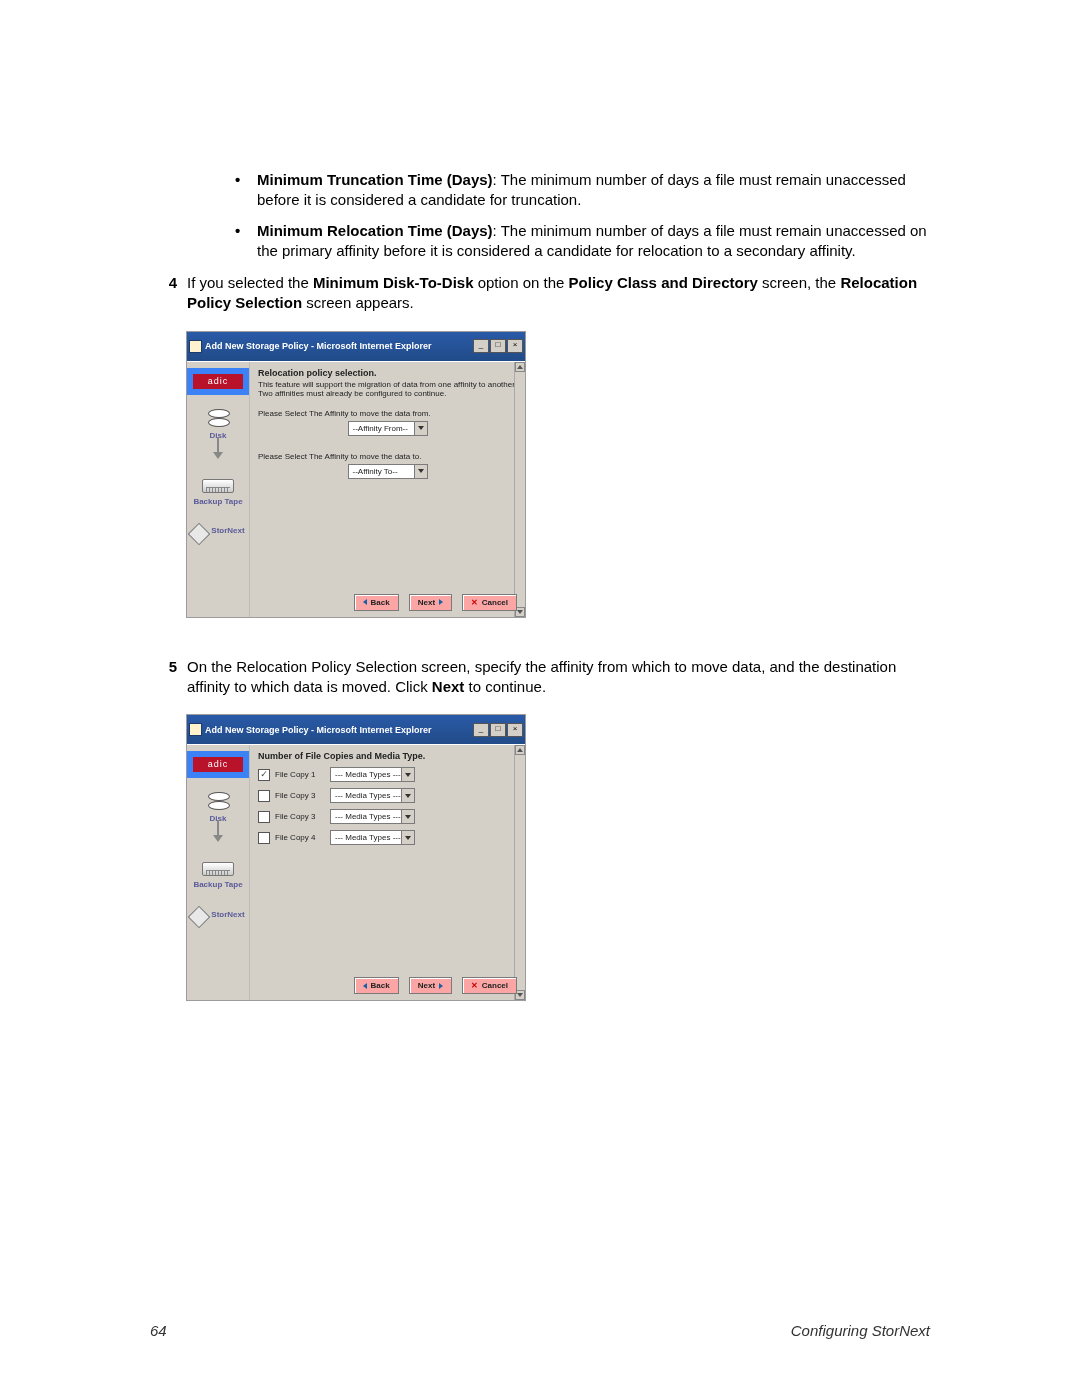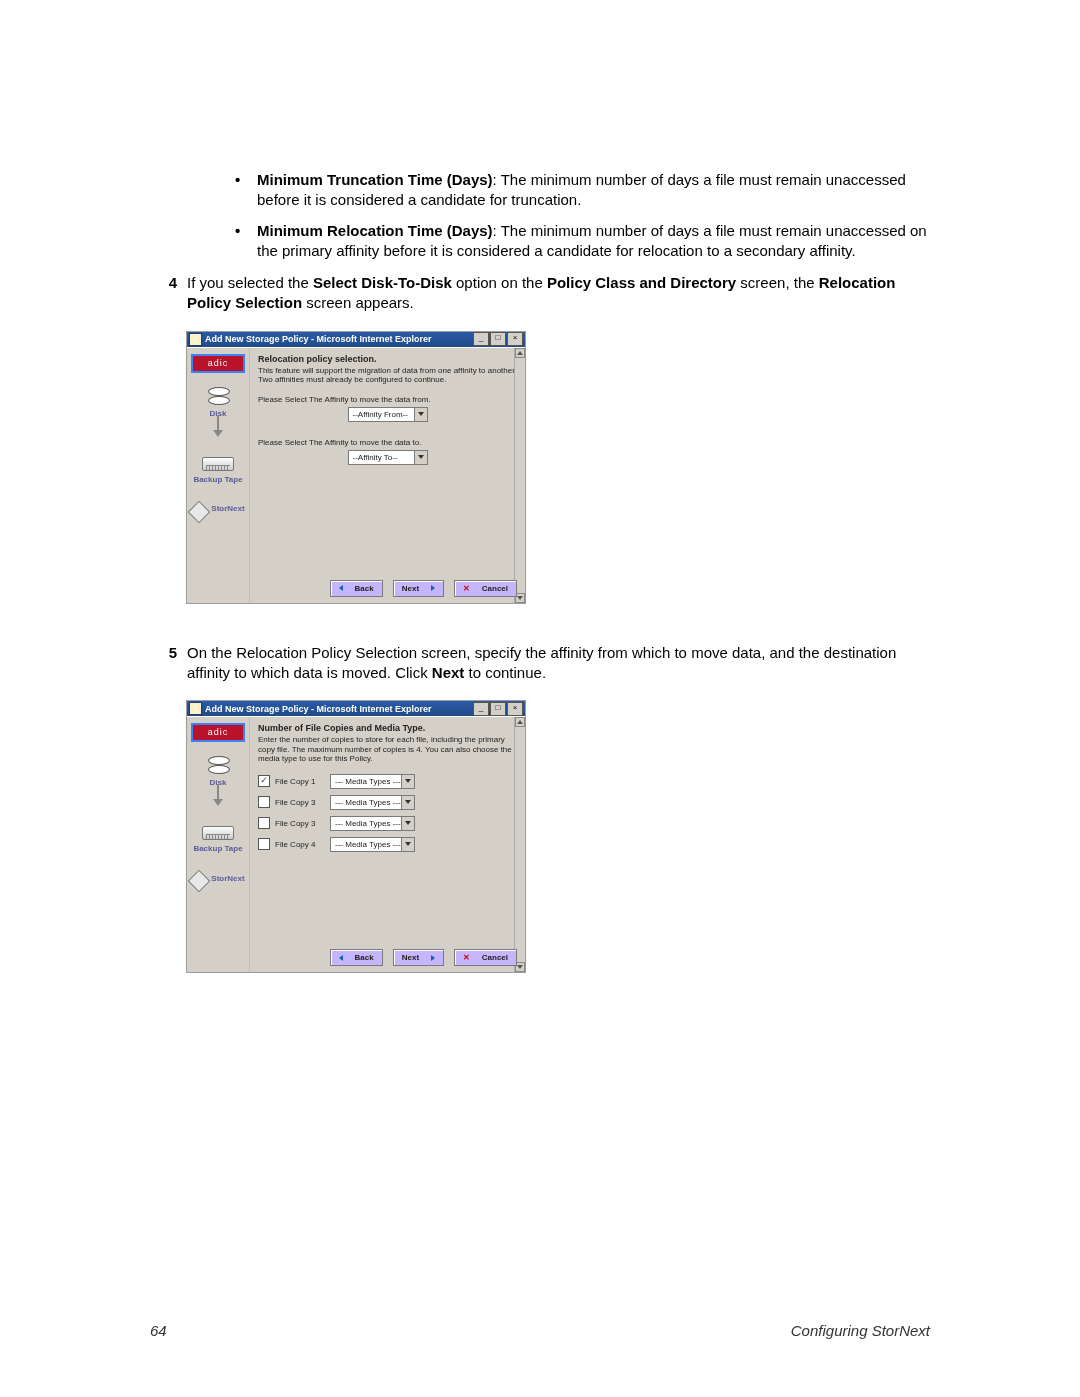--- a/index.html
+++ b/index.html
@@ -59,21 +59,21 @@
     font-size: 9px;
     box-shadow: 0 0 0 1px #9c9c9c;
     background: #d8d8d8;
     color: #222;
   }
   .titlebar {
     display: flex;
     align-items: center;
     background: linear-gradient(#2a5aa8, #214b88);
     color: #fff;
-    height: 15px;
+    height: 29px;
     padding: 0 2px;
   }
   .tb-icon {
     width: 11px;
     height: 11px;
     background: #fff2cc;
     border: 1px solid #1b3b6b;
     margin-right: 3px;
   }
   .tb-title { flex: 1; font-weight: bold; white-space: nowrap; overflow: hidden; }
@@ -108,21 +108,21 @@
   }
   .adic-badge {
     width: 50px;
     height: 15px;
     background: #b8132a;
     color: #fff;
     font-size: 9px;
     line-height: 15px;
     text-align: center;
     letter-spacing: 1px;
-    border: 2px solid #3b82f6;
+    border: 6px solid #3b82f6;
   }
   .side-item {
     display: flex;
     flex-direction: column;
     align-items: center;
     margin-top: 14px;
   }
   .disk-glyph {
     width: 20px;
     height: 18px;
@@ -219,28 +219,27 @@
     position: absolute;
     bottom: 6px;
     left: 0; right: 8px;
     display: flex;
     justify-content: flex-end;
     gap: 10px;
   }
   .ie-btn {
     display: inline-flex;
     align-items: center;
-    background: #c4b5fd;
+    background: #fca5a5;
     border: 1px solid #7a7a7a;
     height: 15px;
     padding: 0 8px;
     font-size: 8px;
     font-weight: bold;
     box-shadow: inset 1px 1px 0 #fff;
-    gap: 8px;
   }
   .tri-left {
     width: 0; height: 0;
     border-top: 3px solid transparent;
     border-bottom: 3px solid transparent;
     border-right: 4px solid #1860a8;
     margin-right: 4px;
   }
   .tri-right {
     width: 0; height: 0;
@@ -320,21 +319,21 @@
       <div class="bullet-dot">•</div>
       <div class="bullet-text">
         <b>Minimum Relocation Time (Days)</b><span>: The minimum number of days a file must remain unaccessed on the primary affinity before it is considered a candidate for relocation to a secondary affinity.</span>
       </div>
     </div>
   </div>
 
   <div class="step-row">
     <div class="step-num">4</div>
     <div class="step-text">
-      <span>If you selected the </span><b>Select Disk-To-Disk</b><span> option on the </span><b>Policy Class and Directory</b><span> screen, the </span><b>Relocation Policy Selection</b><span> screen appears.</span>
+      <span>If you selected the </span><b>Minimum Disk-To-Disk</b><span> option on the </span><b>Policy Class and Directory</b><span> screen, the </span><b>Relocation Policy Selection</b><span> screen appears.</span>
     </div>
   </div>
 
   <div class="ie-window">
     <div class="titlebar">
       <div class="tb-icon"></div>
       <div class="tb-title">Add New Storage Policy - Microsoft Internet Explorer</div>
       <div class="win-btns">
         <div class="win-btn">_</div>
         <div class="win-btn">□</div>
@@ -427,21 +426,20 @@
           <div class="tape-glyph"></div>
           <div class="side-label">Backup Tape</div>
         </div>
         <div class="side-row">
           <div class="sn-glyph"></div>
           <div class="side-label">StorNext</div>
         </div>
       </div>
       <div class="content-pane">
         <div class="heading9">Number of File Copies and Media Type.</div>
-        <div class="desc9">Enter the number of copies to store for each file, including the primary copy file. The maximum number of copies is 4. You can also choose the media type to use for this Policy.</div>
         <div id="copies-host">
             <div class="copy-row">
               <div class="chk checked"></div>
               <div class="copy-label">File Copy 1</div>
               <div class="dropdown">
                 <span>--- Media Types ---</span>
                 <span class="dd-arrow"></span>
               </div>
             </div>
             <div class="copy-row">

